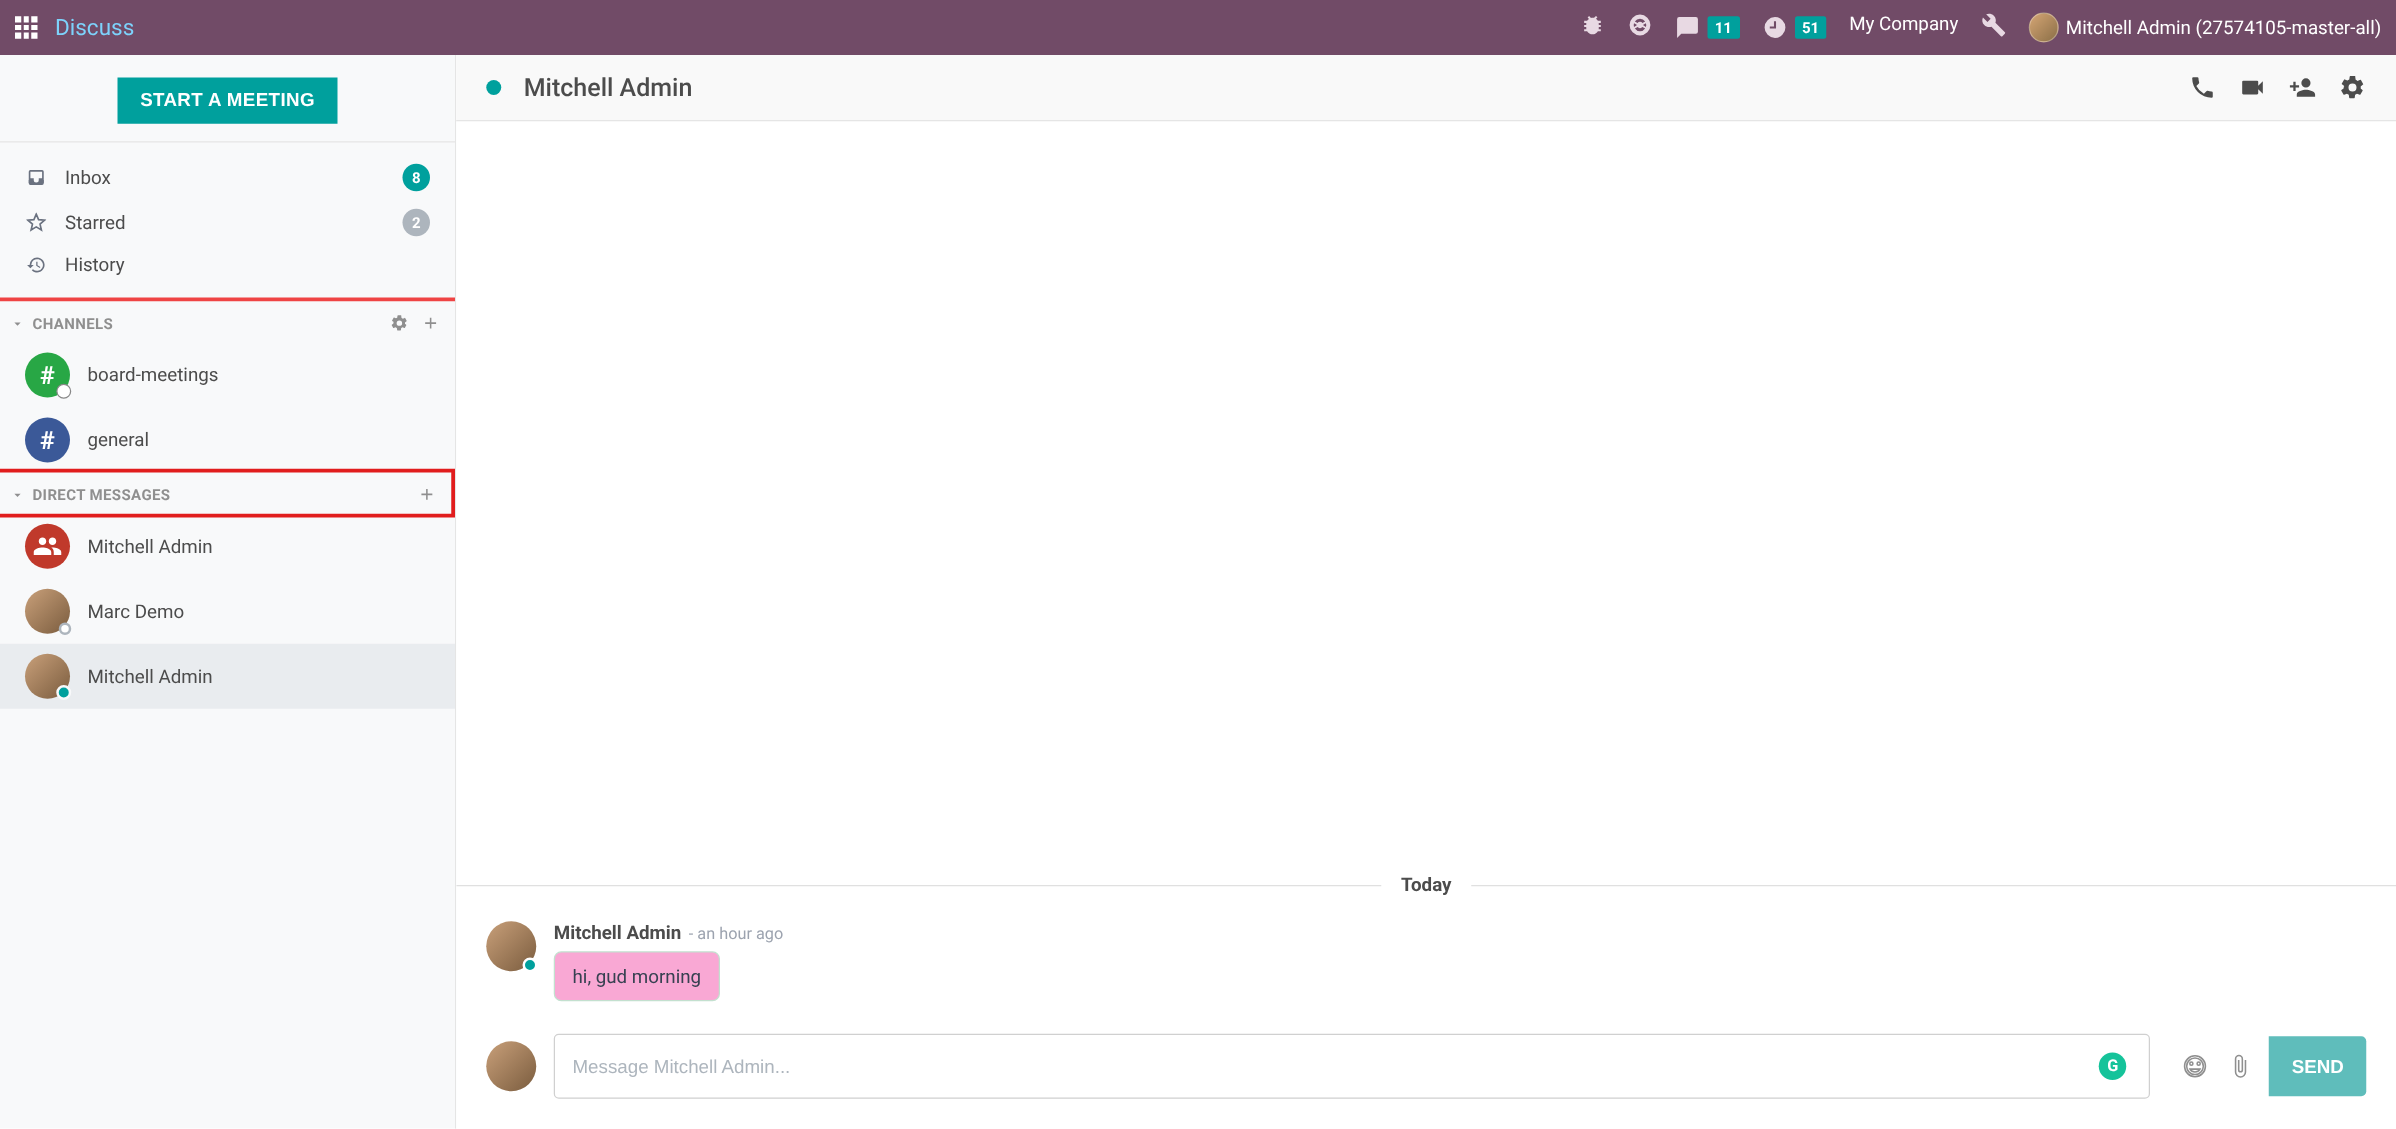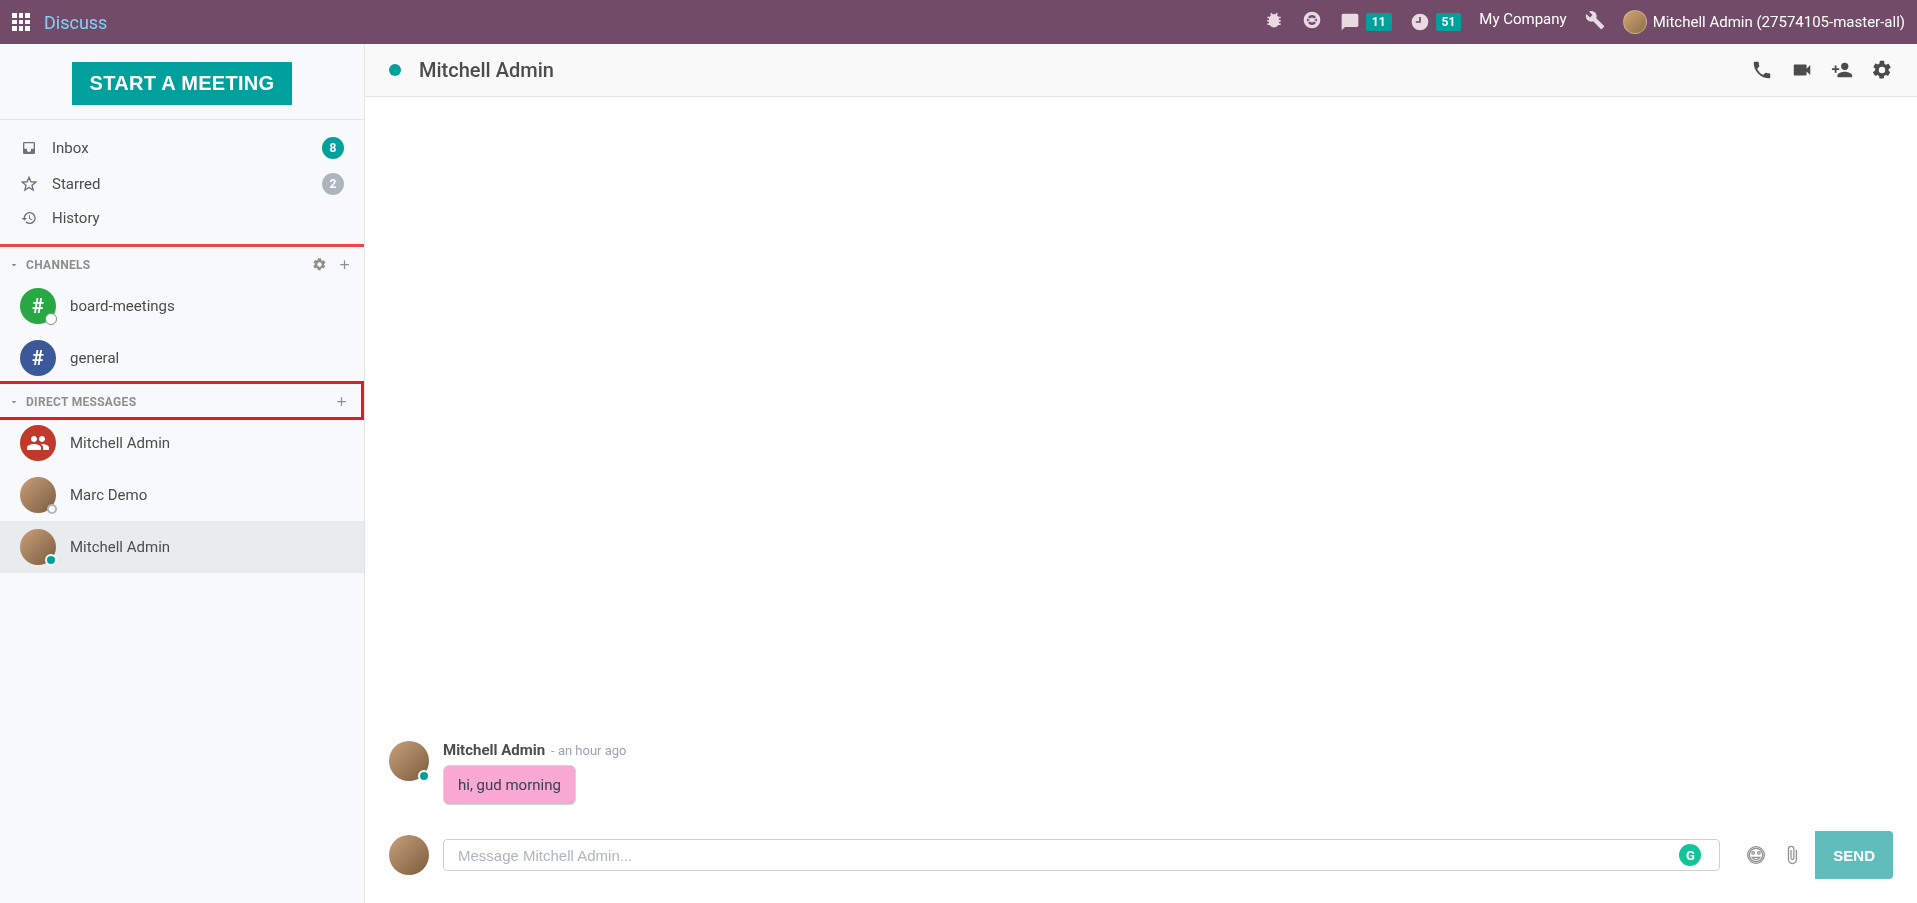--- a/index.html
+++ b/index.html
@@ -32,21 +32,21 @@
 .nav-badge { background:#00a09d; color:#fff; font-size:12px; font-weight:700; padding:1px 6px; border-radius:2px; line-height:1.4;}
 .nav-text { color:#fff; font-size:15px;}
 .avatar-small { width:24px; height:24px; border-radius:50%; background:linear-gradient(135deg,#d4a574,#8b6f47); border:1px solid rgba(255,255,255,0.3);}
 
 
 .main { display:flex; height: calc(903px - 44px); }
 
 
 .sidebar { width:365px; background:#f8f9fa; border-right:1px solid #e5e5e5; display:flex; flex-direction:column; }
 .meeting-wrap { display:flex; justify-content:center; padding:18px 0 14px; border-bottom:1px solid #e5e5e5;}
-.meeting-btn { background:#00a09d; color:#fff; border:none; padding:10px 18px; font-size:20px; font-weight:700; letter-spacing:0.3px; cursor:pointer;}
+.meeting-btn { background:#00a09d; color:#fff; border:none; padding:10px 18px; font-size:15px; font-weight:700; letter-spacing:0.3px; cursor:pointer;}
 .mailbox { padding:10px 0; border-bottom:3px solid #ef4444;}
 .mailbox-item { display:flex; align-items:center; padding:7px 20px; cursor:pointer; color:#4c4c4c; font-size:15px;}
 .mailbox-item .mi-icon { width:18px; margin-right:14px; display:flex; justify-content:center;}
 .mailbox-item .mi-icon svg { width:16px; height:16px; fill:#6b7280;}
 .mailbox-item .mi-badge { margin-left:auto; min-width:22px; height:22px; border-radius:11px; display:flex; align-items:center; justify-content:center; font-size:12px; font-weight:700; color:#fff;}
 .badge-teal { background:#00a09d;}
 .badge-grey { background:#adb5bd;}
 
 .section-header { display:flex; align-items:center; padding:10px 12px 8px 8px; font-size:12px; font-weight:700; color:#8f8f8f; letter-spacing:0.3px; }
 .section-header .chev { width:12px; height:12px; fill:#8f8f8f; margin-right:6px; cursor:pointer;}
@@ -87,21 +87,21 @@
 .msg-avatar { width:40px; height:40px; border-radius:50%; background:linear-gradient(135deg,#c9a07a,#7a5c3e); position:relative; flex-shrink:0;}
 .msg-avatar .status-dot { position:absolute; bottom:-1px; right:-1px; width:12px; height:12px; border-radius:50%; border:2px solid #fff;}
 .msg-body { display:flex; flex-direction:column; gap:6px;}
 .msg-header { display:flex; align-items:baseline; gap:6px;}
 .msg-author { font-weight:700; color:#4c4c4c; font-size:15px;}
 .msg-time { color:#9ca3af; font-size:13px;}
 .msg-bubble { background:#f9a8d4; border:1px solid #c3e0cf; border-radius:6px; padding:10px 14px; color:#374151; font-size:15px; width:fit-content;}
 
 .composer-row { display:flex; align-items:center; padding:14px 24px 24px; gap:14px;}
 .composer-avatar { width:40px; height:40px; border-radius:50%; background:linear-gradient(135deg,#c9a07a,#7a5c3e); flex-shrink:0;}
-.composer { flex:1; display:flex; align-items:center; border:1px solid #d0d0d0; border-radius:4px; height:32px; padding:0 14px; position:relative;}
+.composer { flex:1; display:flex; align-items:center; border:1px solid #d0d0d0; border-radius:4px; height:52px; padding:0 14px; position:relative;}
 .composer input { flex:1; border:none; outline:none; font-size:15px; color:#374151;}
 .composer input::placeholder { color:#adb5bd;}
 .grammarly { width:22px; height:22px; border-radius:50%; background:#15c39a; color:#fff; display:flex; align-items:center; justify-content:center; font-size:13px; font-weight:700; margin-right:4px;}
 .composer-actions { display:flex; gap:16px; align-items:center; margin-left:12px;}
 .composer-actions svg { width:20px; height:20px; fill:#8f8f8f; cursor:pointer;}
 .send-btn { background:#5fbdbb; color:#fff; border:none; height:48px; padding:0 18px; font-size:15px; font-weight:700; cursor:pointer; border-radius:0 4px 4px 0; margin-left:-1px;}
 </style>
 </head>
 <body>
 
@@ -260,20 +260,23 @@
         <svg viewBox="0 0 24 24">
             <path d="M15 12a4 4 0 1 0-4-4 4 4 0 0 0 4 4zm-9-2V7H4v3H1v2h3v3h2v-3h3v-2zm9 4c-2.67 0-8 1.34-8 4v2h16v-2c0-2.66-5.33-4-8-4z"></path>
           </svg>
         <svg viewBox="0 0 24 24">
             <path d="M19.14 12.94a7.07 7.07 0 0 0 .05-.94 7.07 7.07 0 0 0-.05-.94l2.03-1.58a.5.5 0 0 0 .12-.64l-1.92-3.32a.5.5 0 0 0-.6-.22l-2.39.96a7.03 7.03 0 0 0-1.62-.94l-.36-2.54A.5.5 0 0 0 13.9 2h-3.84a.5.5 0 0 0-.49.42l-.36 2.54c-.58.24-1.12.56-1.62.94l-2.39-.96a.5.5 0 0 0-.6.22L2.68 8.48a.5.5 0 0 0 .12.64l2.03 1.58a7.07 7.07 0 0 0-.5.94c0 .32.02.63.05.94l-2.03 1.58a.5.5 0 0 0-.12.64l1.92 3.32c.14.24.42.34.6.22l2.39-.96c.5.38 1.04.7 1.62.94l.36 2.54a.5.5 0 0 0 .49.42h3.84a.5.5 0 0 0 .49-.42l.36-2.54c.58-.24 1.12-.56 1.62-.94l2.39.96c.24.1.5 0 .6-.22l1.92-3.32a.5.5 0 0 0-.12-.64zM12 15.5A3.5 3.5 0 1 1 15.5 12 3.5 3.5 0 0 1 12 15.5z"></path>
           </svg>
       </div>
     </div>
 
     <div class="thread-body">
+      <div class="date-sep">
+        <span>Today</span>
+      </div>
       <div class="message">
         <div class="msg-avatar">
             <div class="status-dot status-online"></div>
           </div>
         <div class="msg-body">
           <div class="msg-header">
             <span class="msg-author">Mitchell Admin</span>
             <span class="msg-time"><span>- </span><span>an hour ago</span></span>
           </div>
           <div class="msg-bubble">hi, gud morning</div>

